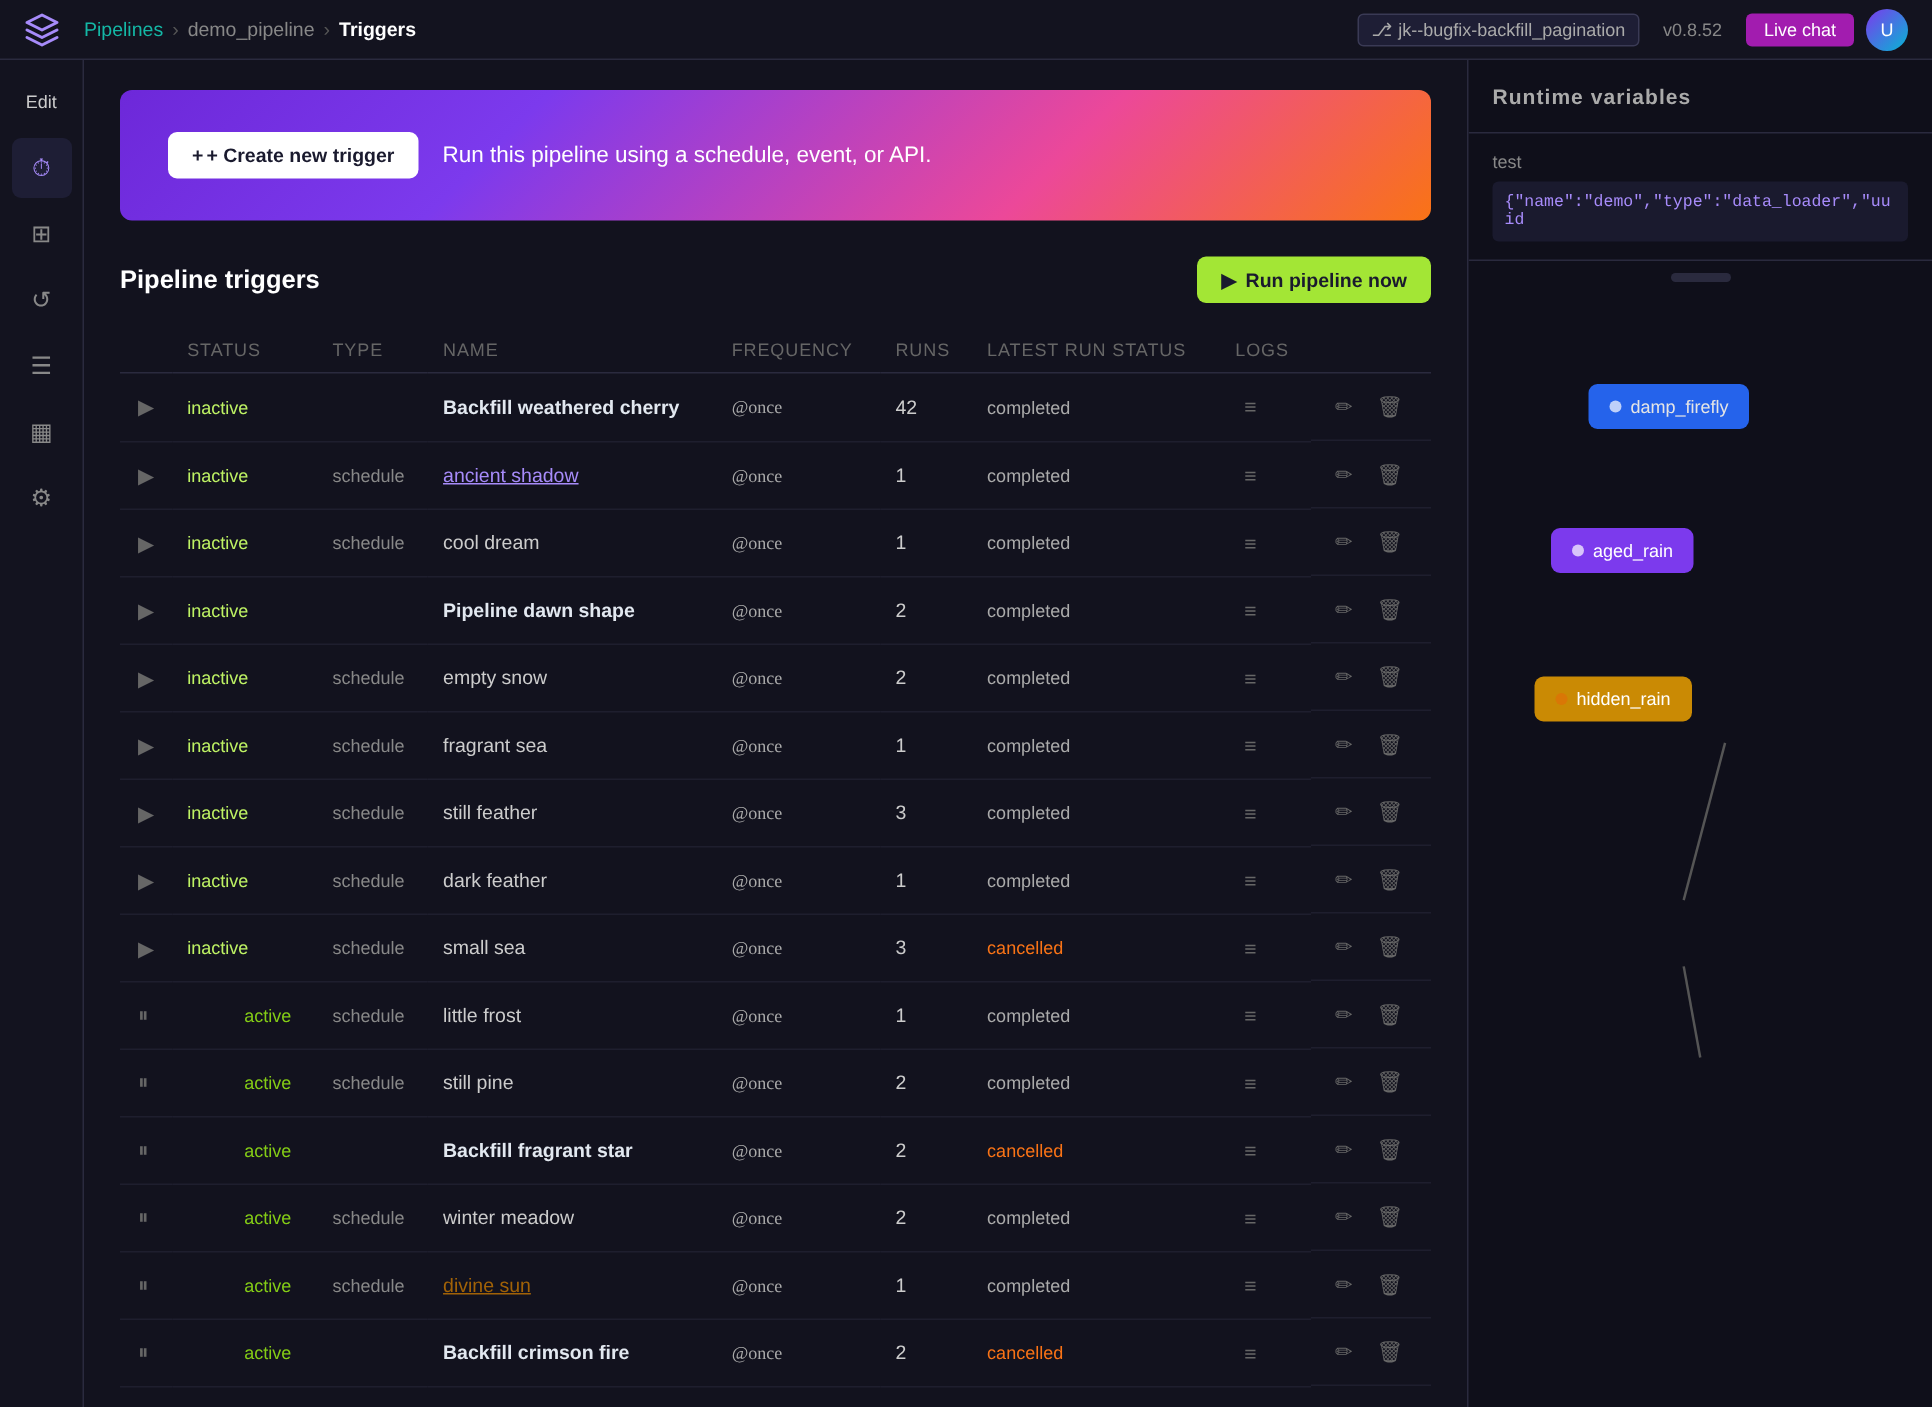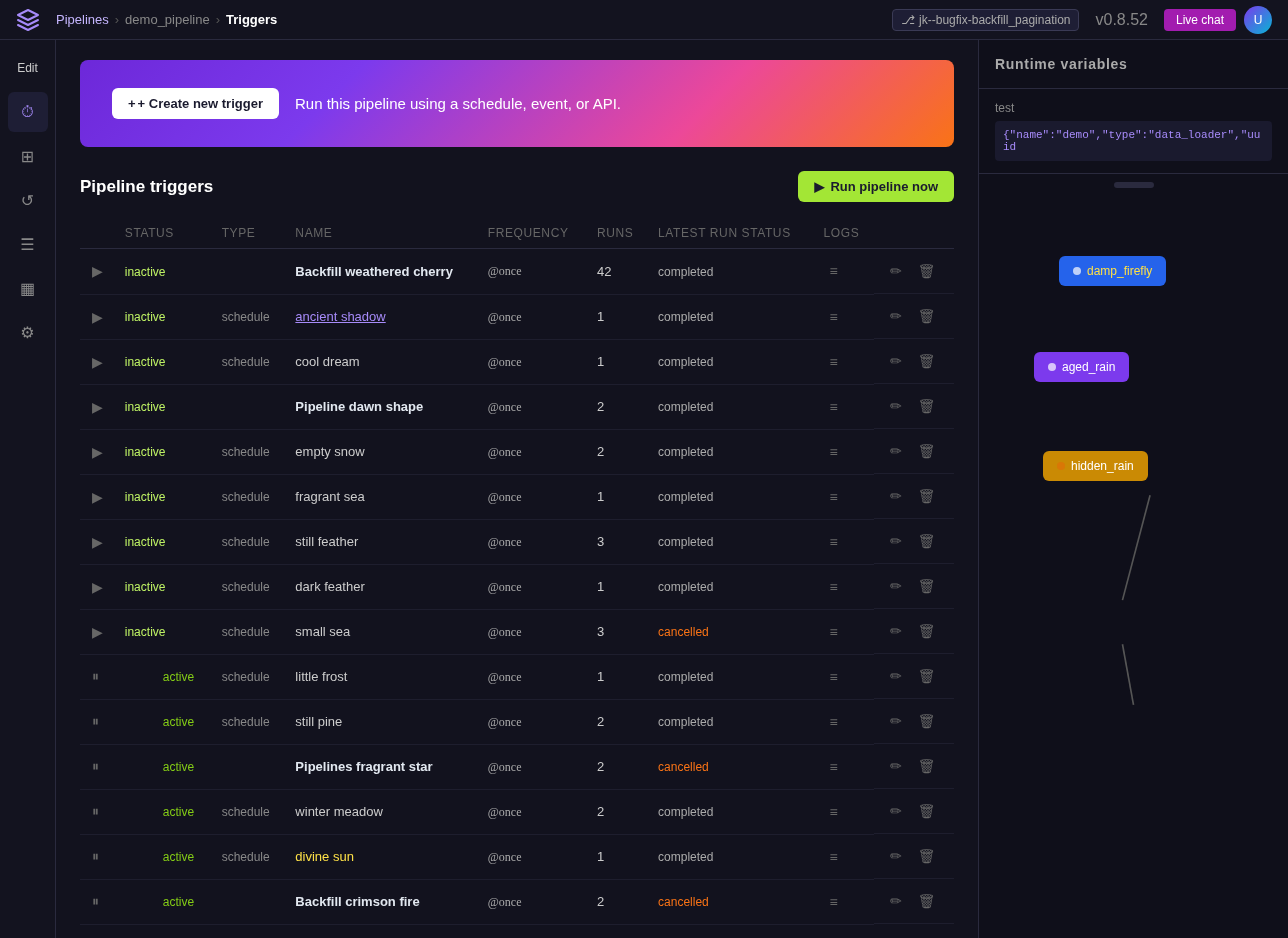--- a/index.html
+++ b/index.html
@@ -49,21 +49,21 @@
       border-radius: 4px;
       padding: 3px 8px;
       font-size: 12px;
       color: #aaa;
       display: flex;
       align-items: center;
       gap: 4px;
     }
     .version-badge {
       color: #888;
-      font-size: 16px;
+      font-size: 12px;
       padding: 0 8px;
     }
     .live-chat-btn {
       background: #a21caf;
       color: #fff;
       border: none;
       border-radius: 4px;
       padding: 4px 12px;
       font-size: 12px;
       cursor: pointer;
@@ -288,34 +288,34 @@
       padding: 8px 14px;
       font-size: 12px;
       font-weight: 500;
       display: flex;
       align-items: center;
       gap: 6px;
       cursor: pointer;
     }
     .node-blue {
       background: #2563eb;
-      color: #fde047;
+      color: #e5e5e5;
       left: 80px;
       top: 60px;
     }
     .node-purple {
       background: #7c3aed;
       color: #fff;
       left: 55px;
       top: 156px;
     }
     .node-yellow {
       background: #ca8a04;
       color: #fff;
-      left: 64px;
+      left: 44px;
       top: 255px;
     }
     .node-dot {
       width: 8px;
       height: 8px;
       border-radius: 50%;
       background: rgba(255,255,255,0.7);
     }
 
     
@@ -334,21 +334,21 @@
     .content-area::-webkit-scrollbar-thumb { background: #3a3a5e; border-radius: 3px; }
   </style>
 </head>
 <body>
 
 <div class="topbar">
   <svg class="topbar-logo" viewBox="0 0 24 24" fill="none">
     <path d="M12 2L2 7l10 5 10-5-10-5zM2 17l10 5 10-5M2 12l10 5 10-5" stroke="#a78bfa" stroke-width="2" stroke-linecap="round" stroke-linejoin="round"></path>
   </svg>
   <div class="topbar-breadcrumb">
-    <span style="cursor:pointer;color:#c4b5fd;">Pipelines</span>
+    <span style="cursor:pointer;color:#14b8a6;">Pipelines</span>
     <span class="sep">›</span>
     <span style="cursor:pointer;color:#888;">demo_pipeline</span>
     <span class="sep">›</span>
     <span class="current">Triggers</span>
   </div>
   <div class="topbar-spacer"></div>
   <div class="branch-badge">
     <span>⎇</span>
     <span>jk--bugfix-backfill_pagination</span>
   </div>
@@ -565,21 +565,21 @@
             <td><button class="action-btn">≡</button></td>
             <td style="display: flex; gap: 4px;">
               <button class="action-btn">✏</button>
               <button class="action-btn">🗑</button>
             </td>
           </tr>
           <tr>
             <td><button class="control-btn">⏸</button></td>
             <td><span class="status-active">active</span></td>
             <td><span class="type-badge"></span></td>
-            <td><span class="name-bold">Pipelines fragrant star</span></td>
+            <td><span class="name-bold">Backfill fragrant star</span></td>
             <td><span class="freq-text">@once</span></td>
             <td class="runs-num">2</td>
             <td><span class="run-status-cancelled">cancelled</span></td>
             <td><button class="action-btn">≡</button></td>
             <td style="display: flex; gap: 4px;">
               <button class="action-btn">✏</button>
               <button class="action-btn">🗑</button>
             </td>
           </tr>
           <tr>
@@ -593,21 +593,21 @@
             <td><button class="action-btn">≡</button></td>
             <td style="display: flex; gap: 4px;">
               <button class="action-btn">✏</button>
               <button class="action-btn">🗑</button>
             </td>
           </tr>
           <tr>
             <td><button class="control-btn">⏸</button></td>
             <td><span class="status-active">active</span></td>
             <td><span class="type-badge">schedule</span></td>
-            <td><span style="color: #fde047;">divine sun</span></td>
+            <td><span style="color: #a16207; text-decoration: underline;">divine sun</span></td>
             <td><span class="freq-text">@once</span></td>
             <td class="runs-num">1</td>
             <td><span class="run-status-completed">completed</span></td>
             <td><button class="action-btn">≡</button></td>
             <td style="display: flex; gap: 4px;">
               <button class="action-btn">✏</button>
               <button class="action-btn">🗑</button>
             </td>
           </tr>
           <tr>

